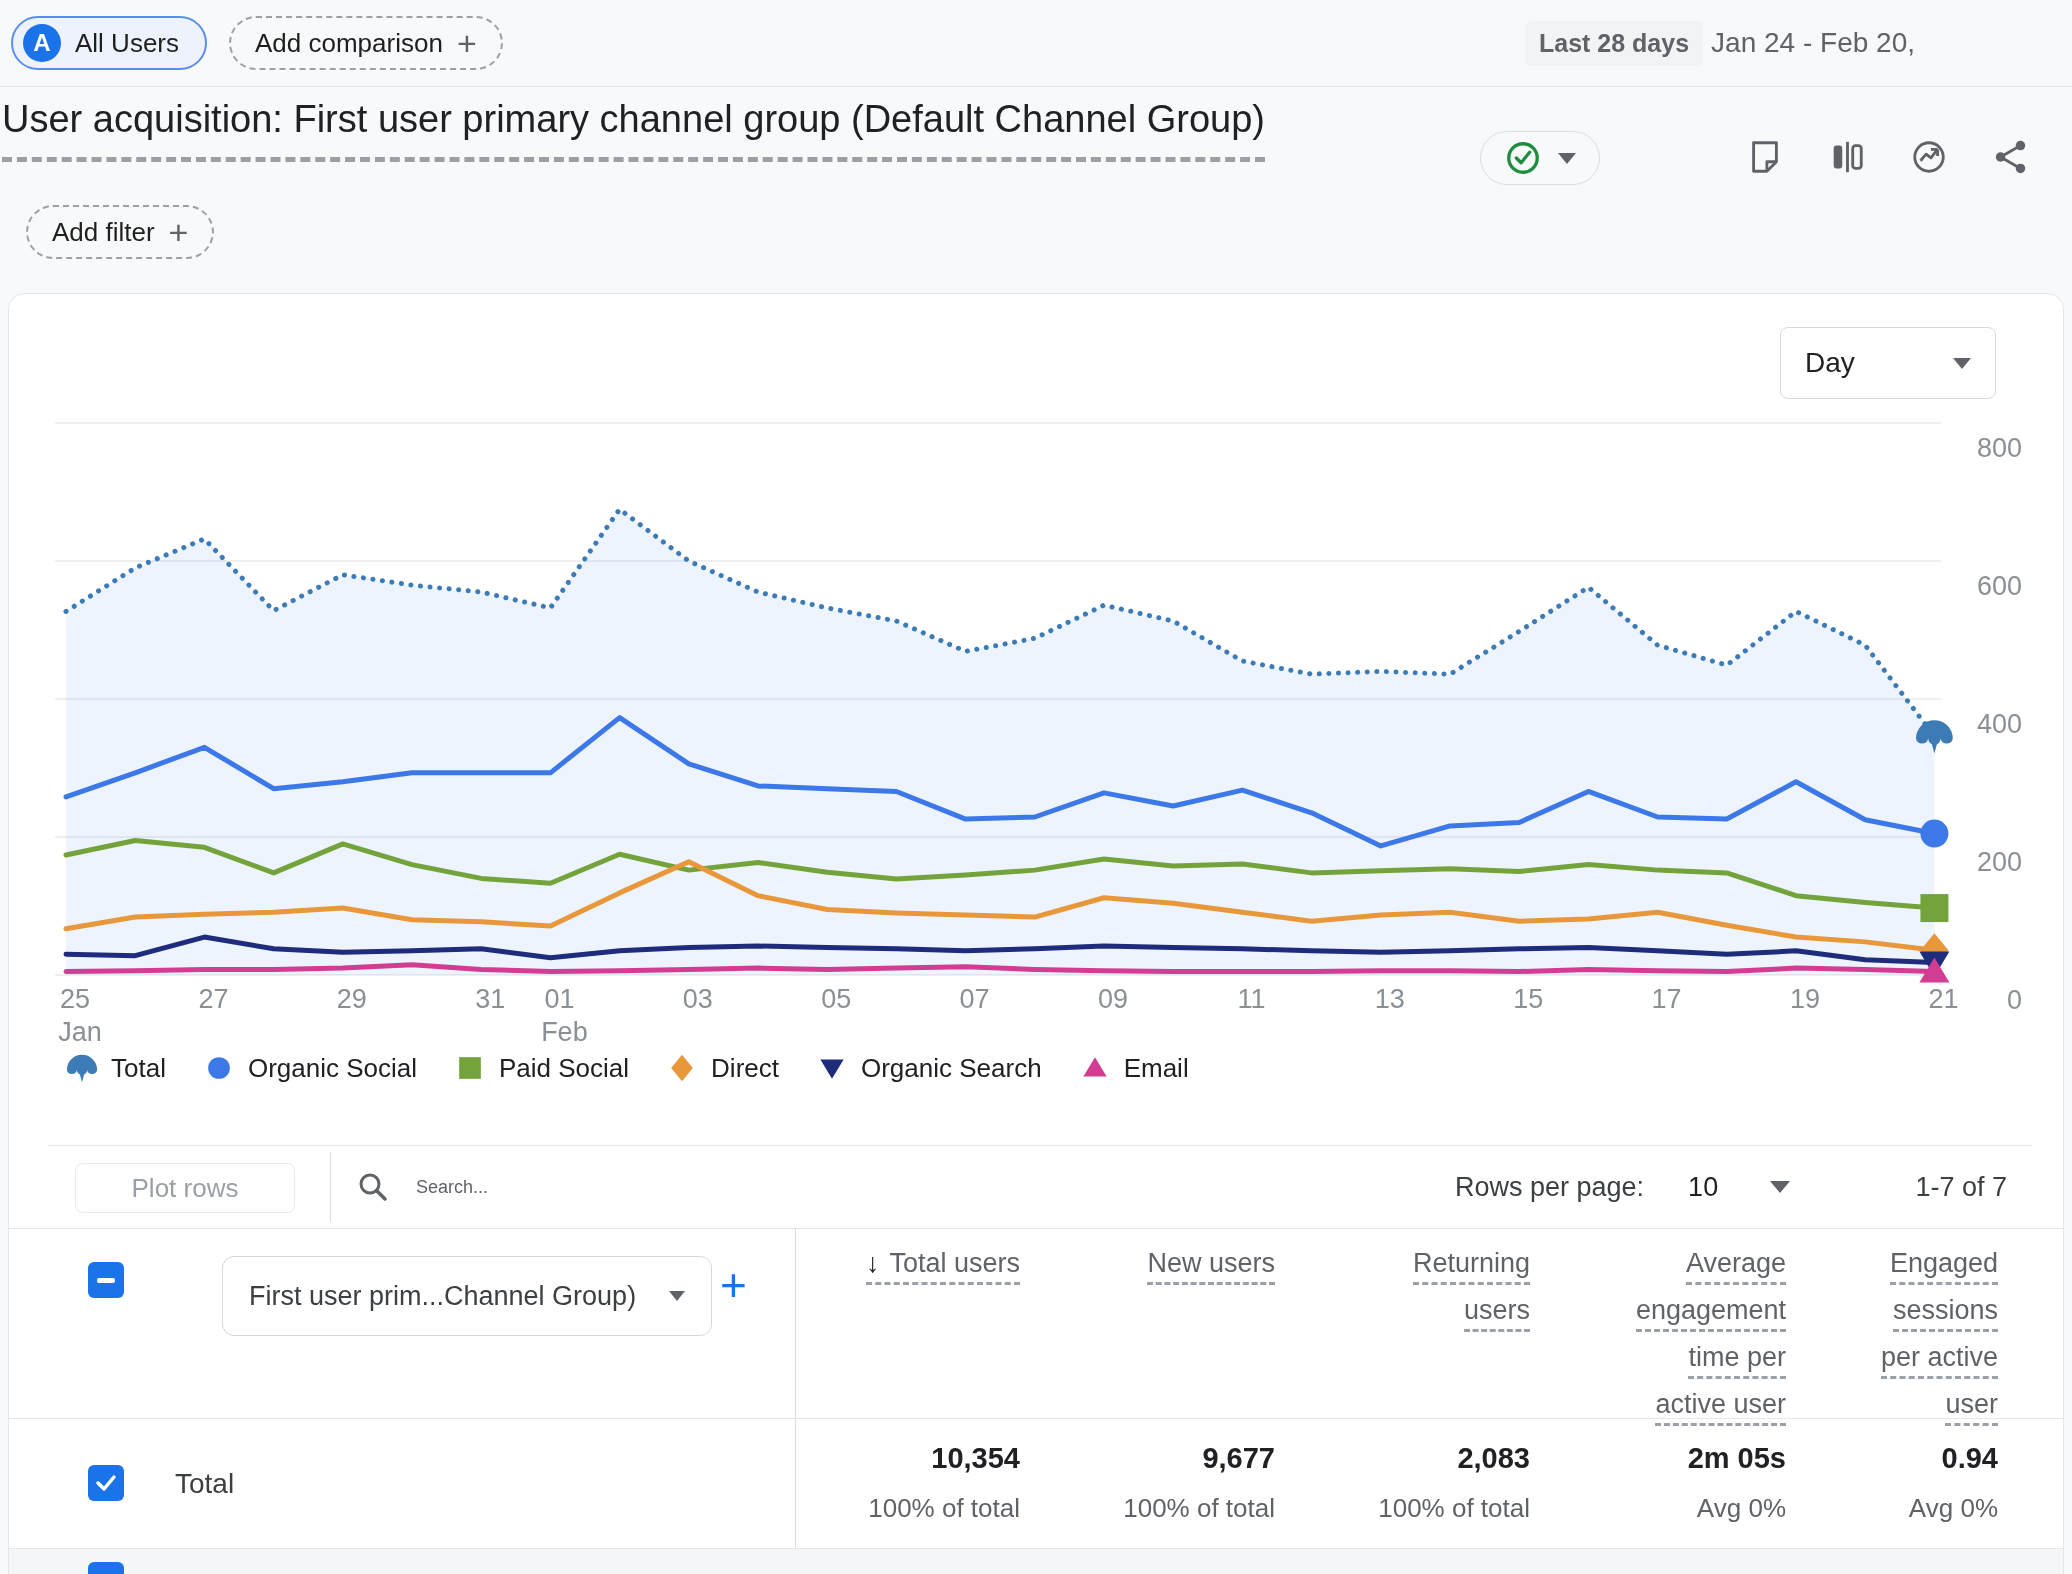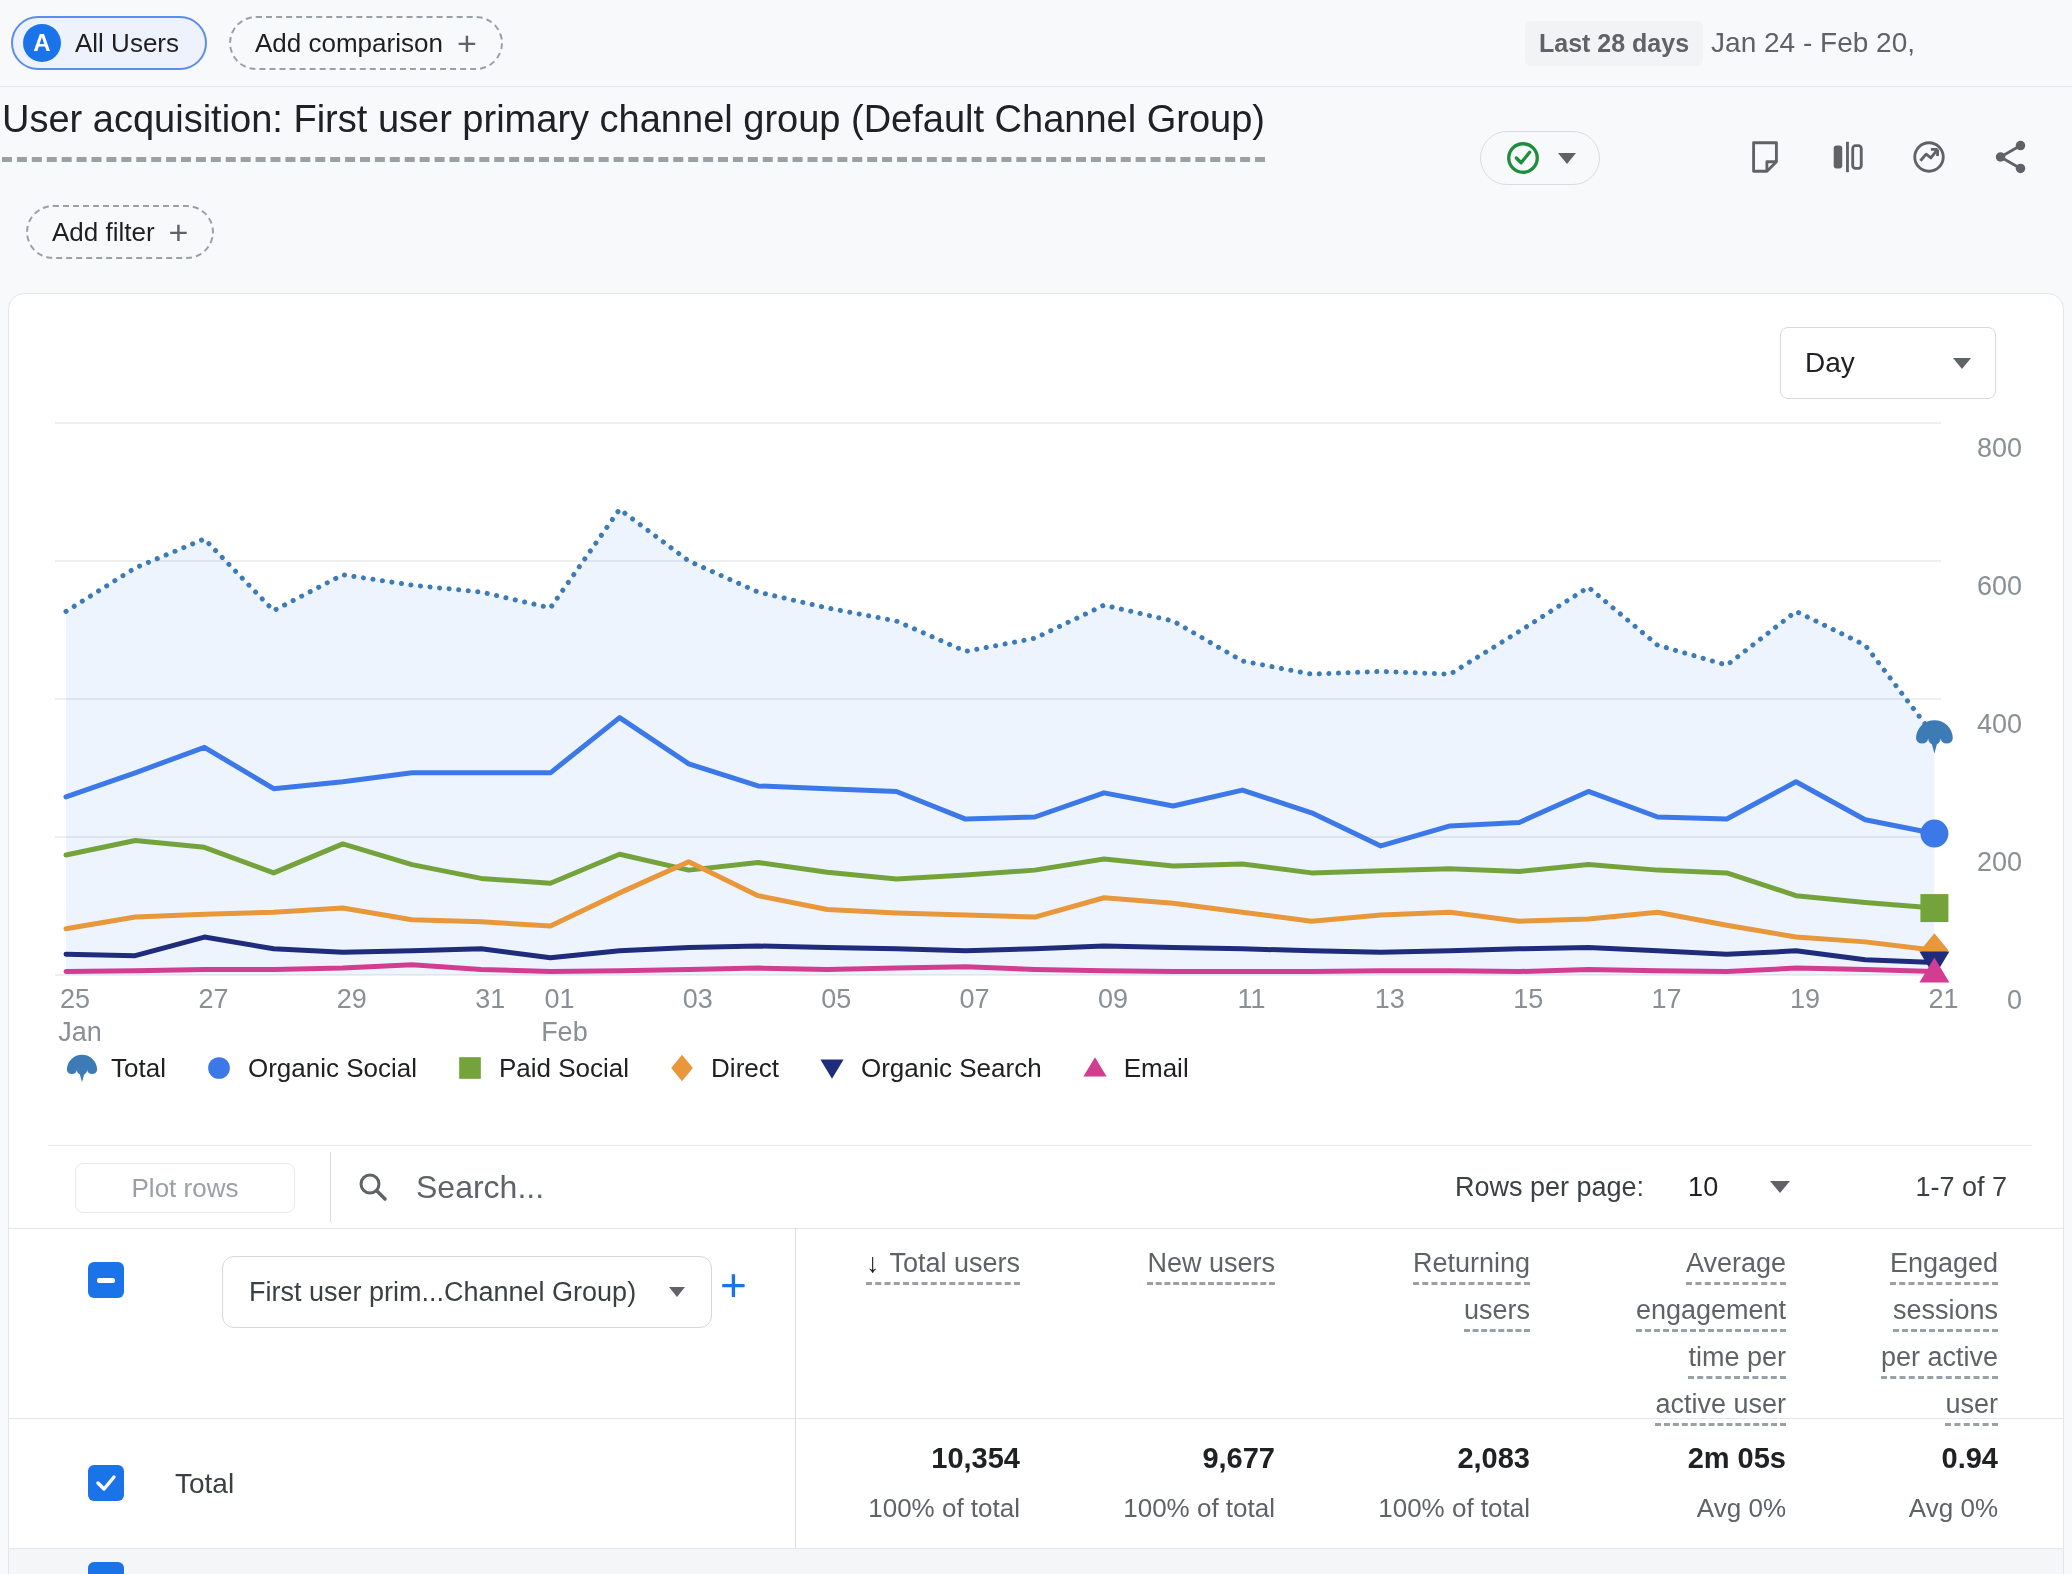--- a/index.html
+++ b/index.html
@@ -42,32 +42,32 @@
 
   
   .legend { position:absolute; left:65px; top:1050px; display:flex; align-items:center; gap:36px; z-index:2; }
   .legend-item { display:flex; align-items:center; gap:12px; font-size:26px; color:#202124; }
 
   
   .hline { position:absolute; background:#e4e6e9; height:1px; z-index:2; }
   .vline { position:absolute; background:#dadce0; width:1px; z-index:2; }
   .plot-rows { position:absolute; left:75px; top:1163px; width:220px; height:50px; border:1px solid #e8eaed; border-radius:8px; color:#9aa0a6; font-size:26px; display:flex; align-items:center; justify-content:center; z-index:2; background:#fff; }
   .search-wrap { position:absolute; left:356px; top:1160px; display:flex; align-items:center; gap:26px; z-index:2; }
-  .search-input { border:none; outline:none; font-size:32px; color:#5f6368; width:600px; height:54px; font-family:"Liberation Sans", sans-serif; background:transparent; }
+  .search-input { border:none; outline:none; font-size:18px; color:#5f6368; width:600px; height:54px; font-family:"Liberation Sans", sans-serif; background:transparent; }
   .search-input::placeholder { color:#5f6368; }
   .rpp { position:absolute; top:1160px; left:1455px; width:577px; height:54px; display:flex; align-items:center; z-index:2; }
   .rpp .lab { font-size:27px; color:#3c4043; }
   .rpp .val { font-size:27px; color:#202124; margin-left:44px; }
   .rpp .caret { margin-left:52px; border-left-width:10px; border-right-width:10px; border-top-width:12px; }
   .rpp .pag { font-size:27px; color:#3c4043; margin-left:auto; margin-right:25px; }
 
   
   .checkbox { position:absolute; width:36px; height:36px; border-radius:6px; background:#1a73e8; display:flex; align-items:center; justify-content:center; z-index:2; }
   .cb-minus { width:18px; height:5px; background:#fff; border-radius:2px; }
-  .dim-dropdown { position:absolute; left:222px; top:1256px; width:490px; height:72px; border:1px solid #d5d8dc; border-radius:12px; display:flex; align-items:center; padding:0 26px; z-index:2; background:#fff; }
+  .dim-dropdown { position:absolute; left:222px; top:1256px; width:490px; height:80px; border:1px solid #d5d8dc; border-radius:12px; display:flex; align-items:center; padding:0 26px; z-index:2; background:#fff; }
   .dim-dropdown .txt { font-size:27px; color:#3c4043; }
   .dim-dropdown .caret { margin-left:auto; border-left-width:8px; border-right-width:8px; border-top-width:10px; }
   .add-metric { position:absolute; left:720px; top:1262px; font-size:46px; color:#1a73e8; font-weight:400; z-index:2; line-height:1; }
   .cols { position:absolute; left:795px; top:1248px; width:1237px; display:flex; z-index:2; }
   .col { display:flex; flex-direction:column; align-items:flex-end; }
   .cols .col:nth-child(1){ width:225px; }
   .cols .col:nth-child(2){ width:255px; }
   .cols .col:nth-child(3){ width:255px; }
   .cols .col:nth-child(4){ width:256px; }
   .cols .col:nth-child(5){ width:246px; padding-right:34px; }

